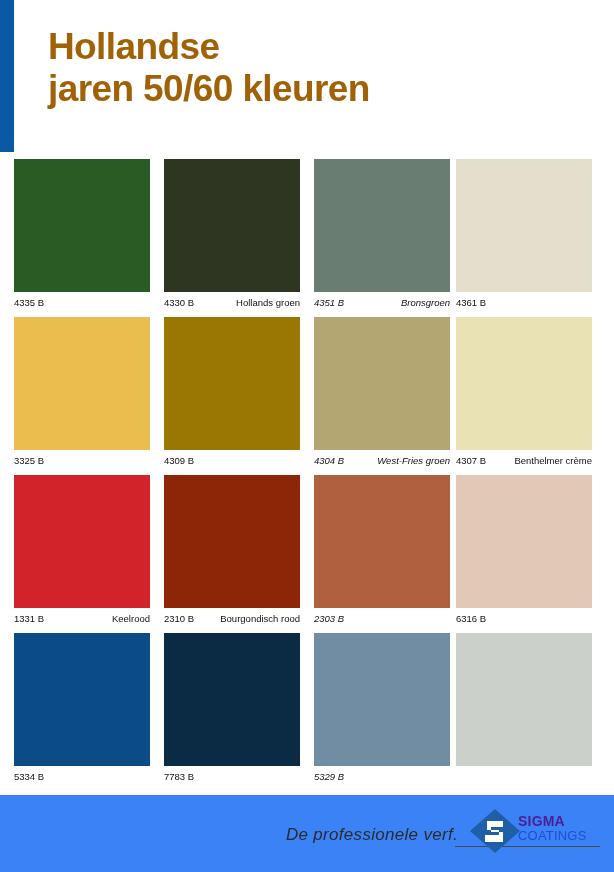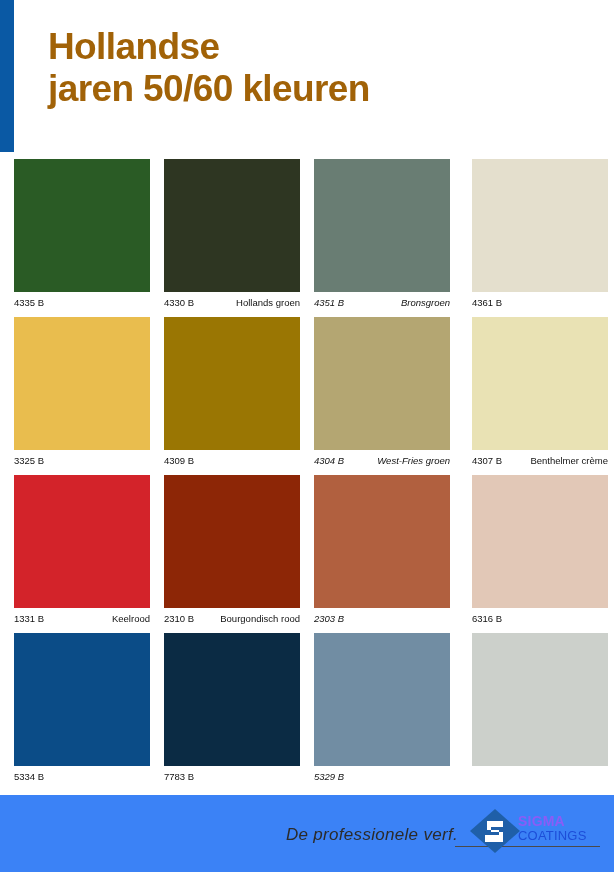--- a/index.html
+++ b/index.html
@@ -70,21 +70,21 @@
   .swatch-cell {
     position: absolute;
     top: 0;
     width: 136px;
     height: 158px;
   }
 
   .swatch-cell:nth-child(1) { left: 0px; }
   .swatch-cell:nth-child(2) { left: 150px; }
   .swatch-cell:nth-child(3) { left: 300px; font-style: italic; }
-  .swatch-cell:nth-child(4) { left: 458px; }
+  .swatch-cell:nth-child(4) { left: 442px; }
 
   .swatch-chip {
     width: 136px;
     height: 133px;
   }
 
   .swatch-label {
     position: relative;
     width: 136px;
     height: 25px;
@@ -164,21 +164,21 @@
     top: 6px;
     width: 86px;
   }
 
   .logo-word-1 {
     font-family: "Liberation Sans", sans-serif;
     font-weight: bold;
     font-size: 14px;
     letter-spacing: 0.2px;
     line-height: 15px;
-    color: #8b5cf6;
+    color: #4c1d95;
   }
 
   .logo-word-2 {
     font-family: "Liberation Sans", sans-serif;
     font-size: 13px;
     letter-spacing: 0.2px;
     line-height: 14px;
     color: #1d4ed8;
   }
 </style>

